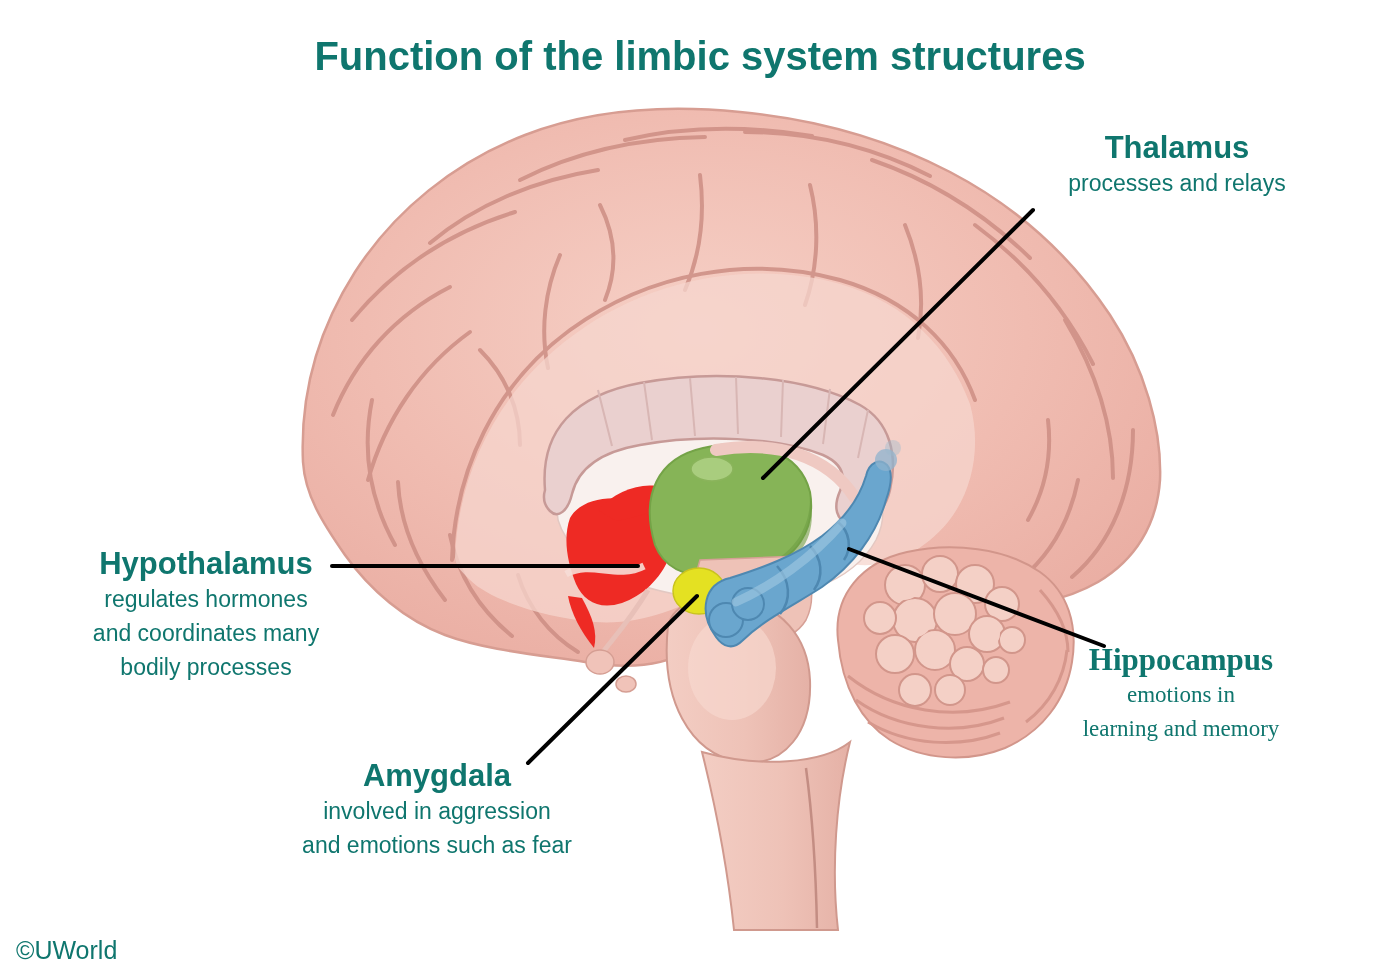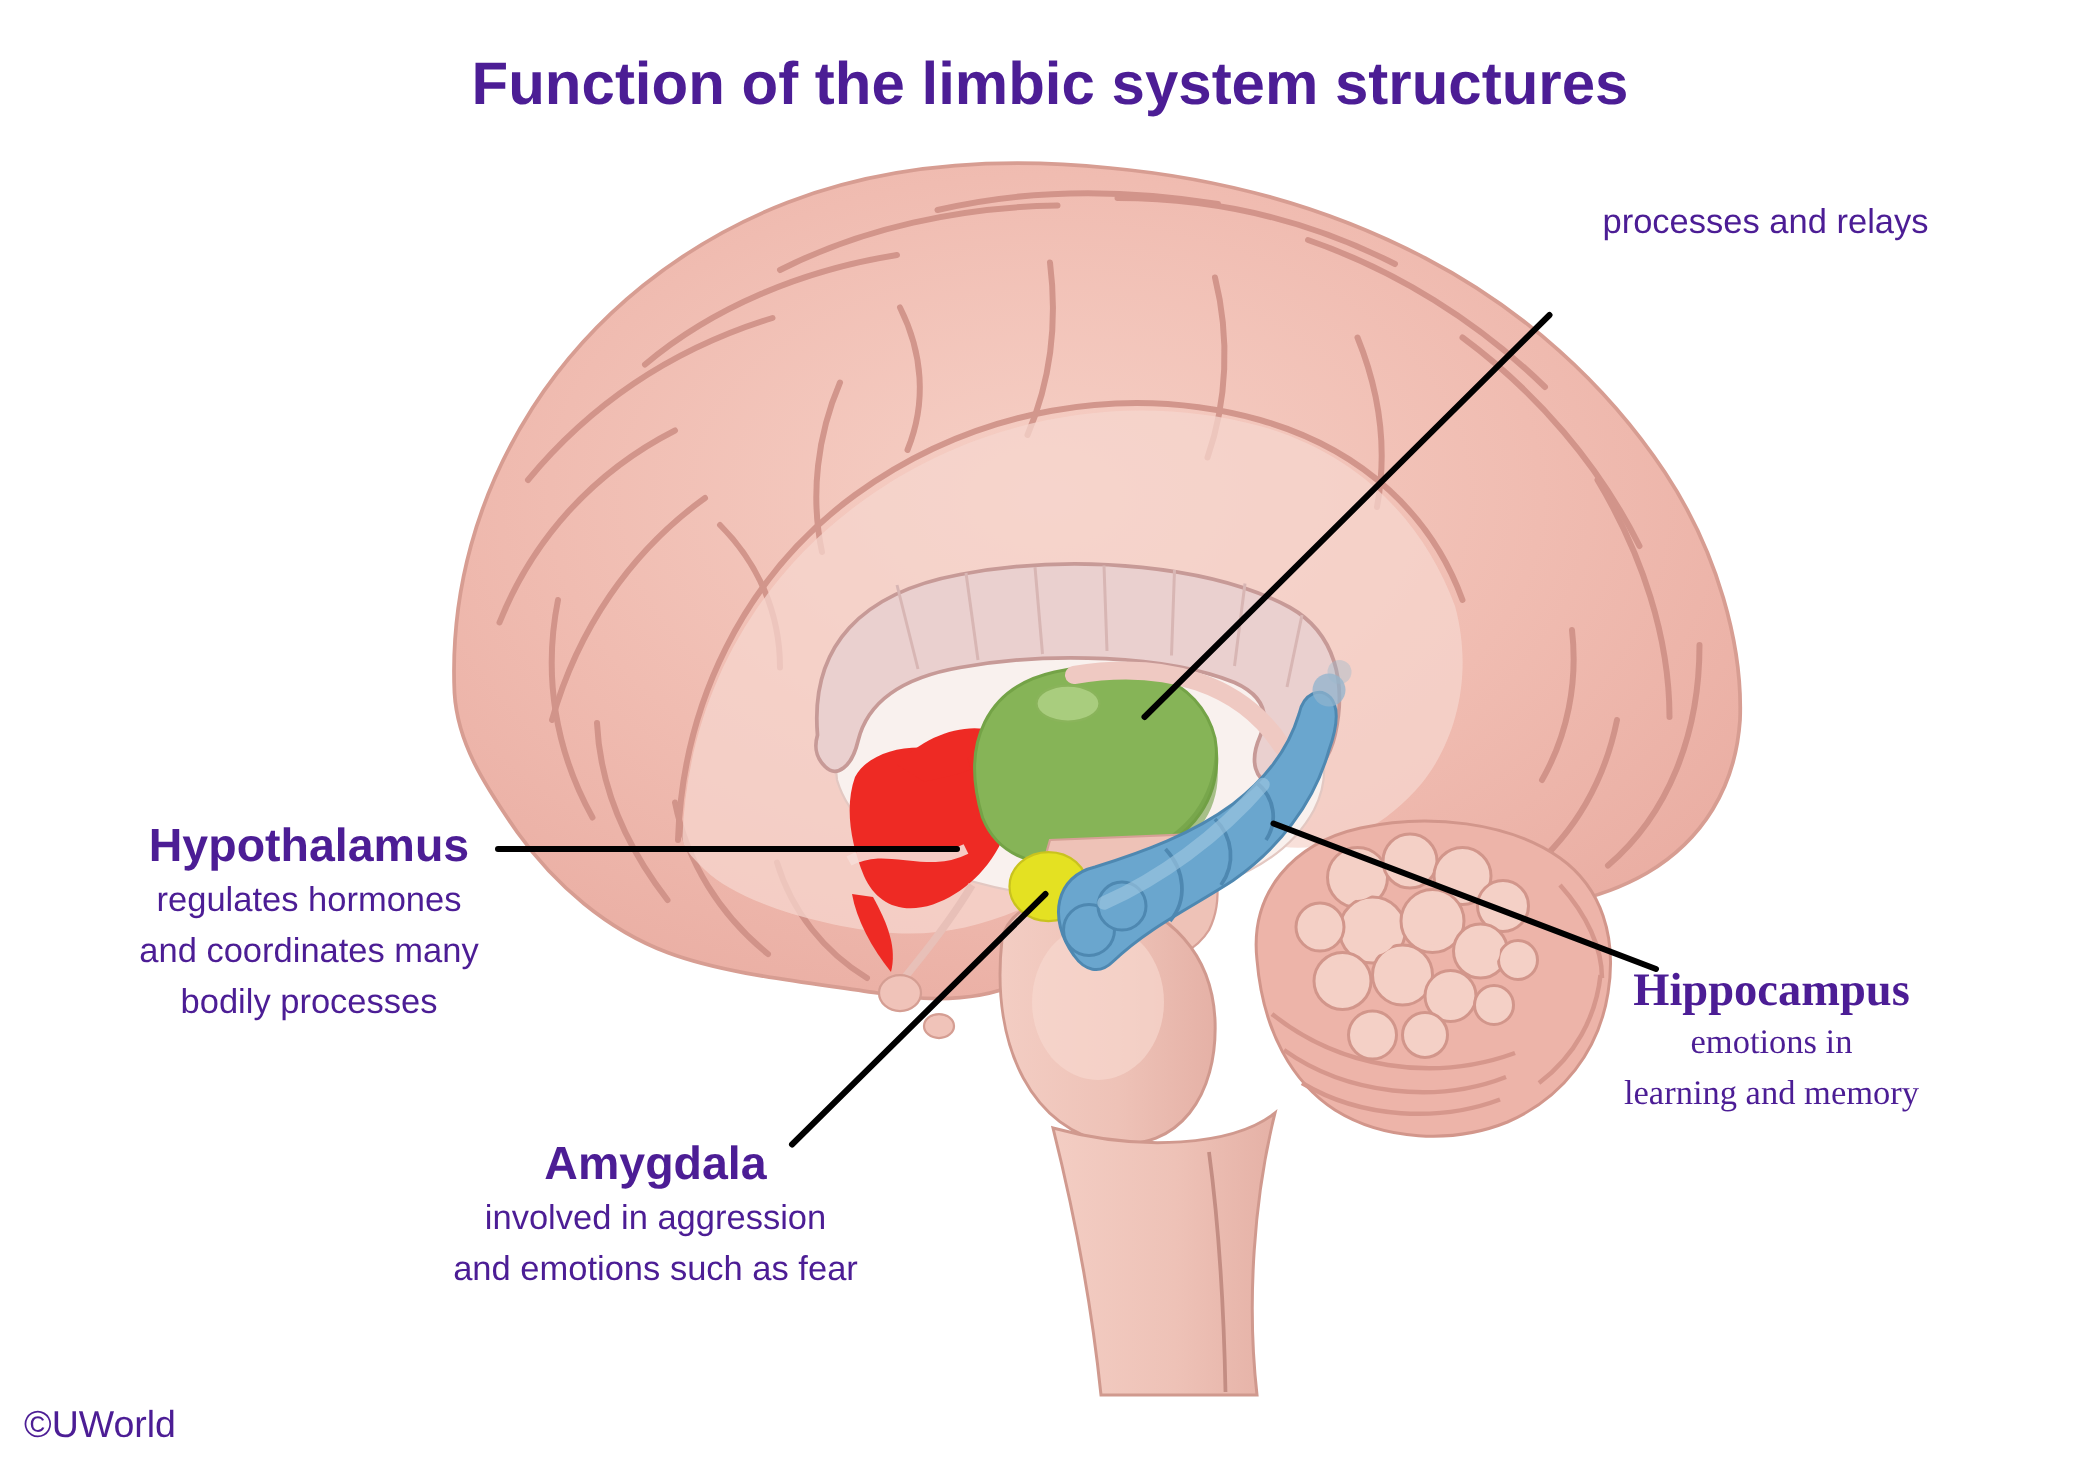--- a/index.html
+++ b/index.html
@@ -1,18 +1,18 @@
 <!DOCTYPE html>
 <html><head>
 <meta charset="utf-8">
 <style>
   html,body{margin:0;padding:0;background:#fff;}
   .stage{
     position:relative;width:1400px;height:976px;background:#fff;overflow:hidden;
-    font-family:"Liberation Sans","DejaVu Sans",sans-serif;color:#4c1d95;
+    font-family:"Liberation Sans","DejaVu Sans",sans-serif;color:#0f766e;
   }
   .diagram-title{
     position:absolute;top:34px;left:0;width:100%;text-align:center;
     font-size:40px;font-weight:bold;letter-spacing:0px;
   }
   .brain-svg{position:absolute;left:0;top:0;width:1400px;height:976px;}
   .label{position:absolute;text-align:center;}
   .label-name{font-weight:bold;font-size:31px;line-height:36px;}
   .label-desc{font-size:23px;line-height:34px;}
   .label-thalamus{left:1017px;top:130px;width:320px;}
@@ -188,20 +188,21 @@
 
     <g stroke-width="4" stroke-linecap="round">
       <line stroke="#000000" x1="1033" y1="210" x2="763" y2="478"></line>
       <line stroke="#000000" x1="332" y1="566" x2="638" y2="566"></line>
       <line stroke="#000000" x1="528" y1="763" x2="697" y2="596"></line>
       <line stroke="#000000" x1="849" y1="549" x2="1104" y2="646"></line>
     </g>
   </svg>
 
   <div class="label label-thalamus">
+    <div class="label-name">Thalamus</div>
     <div class="label-desc">processes and relays</div>
   </div>
 
   <div class="label label-amygdala">
     <div class="label-name">Amygdala</div>
     <div class="label-desc">involved in aggression</div>
     <div class="label-desc">and emotions such as fear</div>
   </div>
 
   <div class="label label-hypothalamus">

